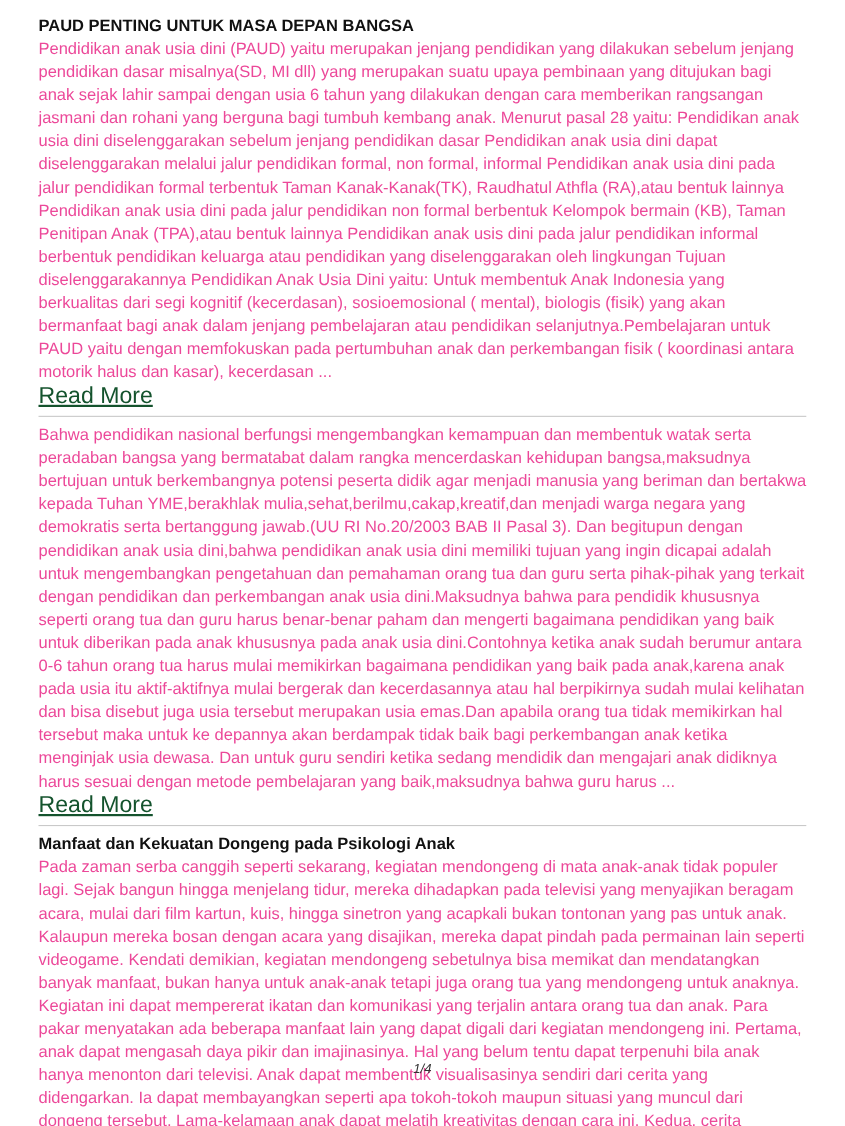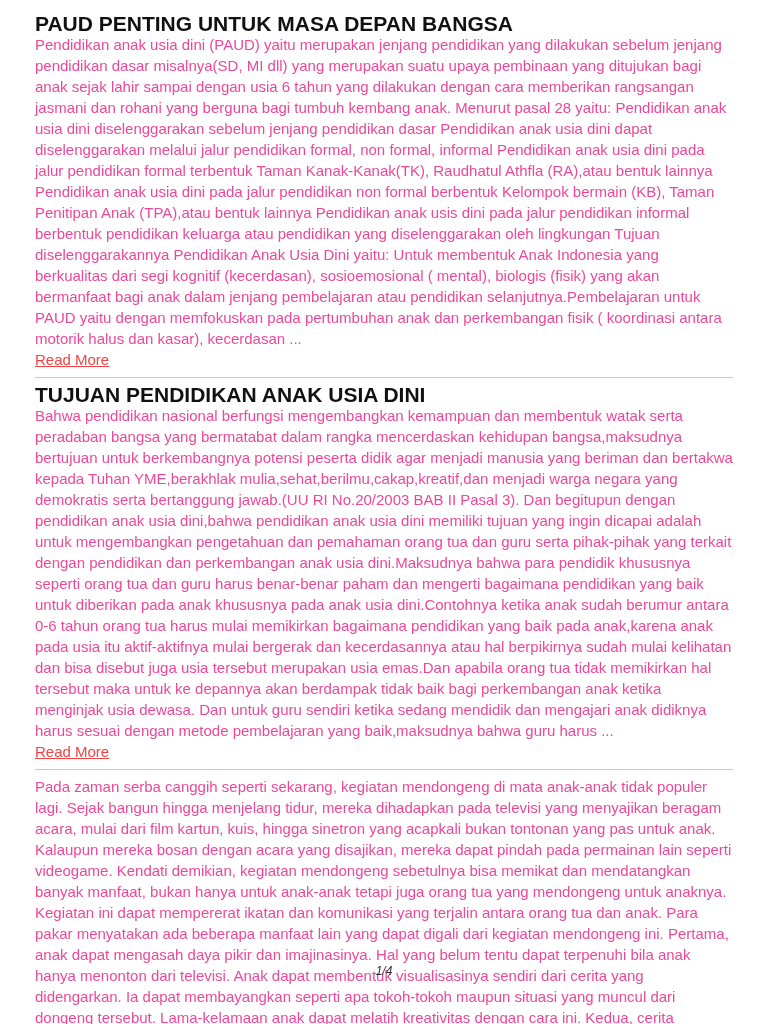--- a/index.html
+++ b/index.html
@@ -14,35 +14,35 @@
   .page-inner { padding: 0 35px; }
   .doc-title {
     margin-top: 55px;
     font-size: 28px;
     font-weight: bold;
     color: #111111;
     letter-spacing: 0;
   }
   .doc-section { margin-top: 13px; }
   .sec-heading {
-    font-size: 21px;
+    font-size: 15px;
     line-height: 21px;
     font-weight: bold;
     color: #111111;
   }
   .sec-body {
     font-size: 15px;
     line-height: 21px;
     color: #ec4899;
   }
   .read-more {
     display: inline-block;
-    font-size: 15px;
+    font-size: 21px;
     line-height: 21px;
-    color: #ef4444;
+    color: #14532d;
     text-decoration: underline;
     cursor: pointer;
   }
   .divider {
     border: none;
     border-top: 1px solid #c9c9c9;
     margin: 7px 0 6px 0;
   }
   .page-footer {
     position: absolute;
@@ -62,25 +62,25 @@
 
 
   <section class="doc-section">
     <h2 class="sec-heading">PAUD PENTING UNTUK MASA DEPAN BANGSA</h2>
     <p class="sec-body">Pendidikan anak usia dini (PAUD) yaitu merupakan jenjang pendidikan yang dilakukan sebelum jenjang pendidikan dasar misalnya(SD, MI dll) yang merupakan suatu upaya pembinaan yang ditujukan bagi anak sejak lahir sampai dengan usia 6 tahun yang dilakukan dengan cara memberikan rangsangan jasmani dan rohani yang berguna bagi tumbuh kembang anak. Menurut pasal 28 yaitu: Pendidikan anak usia dini diselenggarakan sebelum jenjang pendidikan dasar Pendidikan anak usia dini dapat diselenggarakan melalui jalur pendidikan formal, non formal, informal Pendidikan anak usia dini pada jalur pendidikan formal terbentuk Taman Kanak-Kanak(TK), Raudhatul Athfla (RA),atau bentuk lainnya Pendidikan anak usia dini pada jalur pendidikan non formal berbentuk Kelompok bermain (KB), Taman Penitipan Anak (TPA),atau bentuk lainnya Pendidikan anak usis dini pada jalur pendidikan informal berbentuk pendidikan keluarga atau pendidikan yang diselenggarakan oleh lingkungan Tujuan diselenggarakannya Pendidikan Anak Usia Dini yaitu: Untuk membentuk Anak Indonesia yang berkualitas dari segi kognitif (kecerdasan), sosioemosional ( mental), biologis (fisik) yang akan bermanfaat bagi anak dalam jenjang pembelajaran atau pendidikan selanjutnya.Pembelajaran untuk PAUD yaitu dengan memfokuskan pada pertumbuhan anak dan perkembangan fisik ( koordinasi antara motorik halus dan kasar), kecerdasan ...</p>
     <a class="read-more" href="#">Read More</a>
     <hr class="divider">
   </section>
 
   <section class="doc-section" style="margin-top:0;">
-    <h2 class="sec-heading">TUJUAN PENDIDIKAN ANAK USIA DINI</h2>
     <p class="sec-body">Bahwa pendidikan nasional berfungsi mengembangkan kemampuan dan membentuk watak serta peradaban bangsa yang bermatabat dalam rangka mencerdaskan kehidupan bangsa,maksudnya bertujuan untuk berkembangnya potensi peserta didik agar menjadi manusia yang beriman dan bertakwa kepada Tuhan YME,berakhlak mulia,sehat,berilmu,cakap,kreatif,dan menjadi warga negara yang demokratis serta bertanggung jawab.(UU RI No.20/2003 BAB II Pasal 3). Dan begitupun dengan pendidikan anak usia dini,bahwa pendidikan anak usia dini memiliki tujuan yang ingin dicapai adalah untuk mengembangkan pengetahuan dan pemahaman orang tua dan guru serta pihak-pihak yang terkait dengan pendidikan dan perkembangan anak usia dini.Maksudnya bahwa para pendidik khususnya seperti orang tua dan guru harus benar-benar paham dan mengerti bagaimana pendidikan yang baik untuk diberikan pada anak khususnya pada anak usia dini.Contohnya ketika anak sudah berumur antara 0-6 tahun orang tua harus mulai memikirkan bagaimana pendidikan yang baik pada anak,karena anak pada usia itu aktif-aktifnya mulai bergerak dan kecerdasannya atau hal berpikirnya sudah mulai kelihatan dan bisa disebut juga usia tersebut merupakan usia emas.Dan apabila orang tua tidak memikirkan hal tersebut maka untuk ke depannya akan berdampak tidak baik bagi perkembangan anak ketika menginjak usia dewasa. Dan untuk guru sendiri ketika sedang mendidik dan mengajari anak didiknya harus sesuai dengan metode pembelajaran yang baik,maksudnya bahwa guru harus ...</p>
     <a class="read-more" href="#">Read More</a>
     <hr class="divider">
   </section>
 
   <section class="doc-section" style="margin-top:0;">
+    <h2 class="sec-heading">Manfaat dan Kekuatan Dongeng pada Psikologi Anak</h2>
     <p class="sec-body">Pada zaman serba canggih seperti sekarang, kegiatan mendongeng di mata anak-anak tidak populer lagi. Sejak bangun hingga menjelang tidur, mereka dihadapkan pada televisi yang menyajikan beragam acara, mulai dari film kartun, kuis, hingga sinetron yang acapkali bukan tontonan yang pas untuk anak. Kalaupun mereka bosan dengan acara yang disajikan, mereka dapat pindah pada permainan lain seperti videogame. Kendati demikian, kegiatan mendongeng sebetulnya bisa memikat dan mendatangkan banyak manfaat, bukan hanya untuk anak-anak tetapi juga orang tua yang mendongeng untuk anaknya. Kegiatan ini dapat mempererat ikatan dan komunikasi yang terjalin antara orang tua dan anak. Para pakar menyatakan ada beberapa manfaat lain yang dapat digali dari kegiatan mendongeng ini. Pertama, anak dapat mengasah daya pikir dan imajinasinya. Hal yang belum tentu dapat terpenuhi bila anak hanya menonton dari televisi. Anak dapat membentuk visualisasinya sendiri dari cerita yang didengarkan. Ia dapat membayangkan seperti apa tokoh-tokoh maupun situasi yang muncul dari dongeng tersebut. Lama-kelamaan anak dapat melatih kreativitas dengan cara ini. Kedua, cerita</p>
   </section>
 
 </div>
 
 <div class="page-footer">1/4</div>
 
 </body></html>

